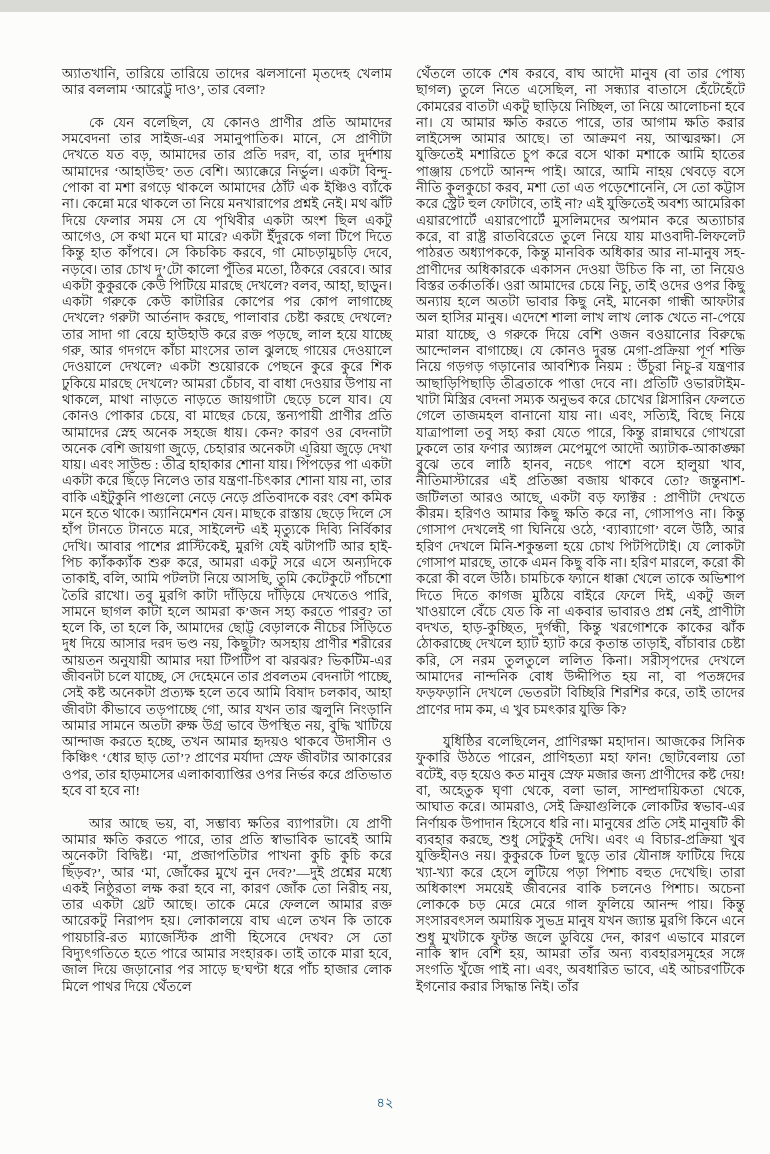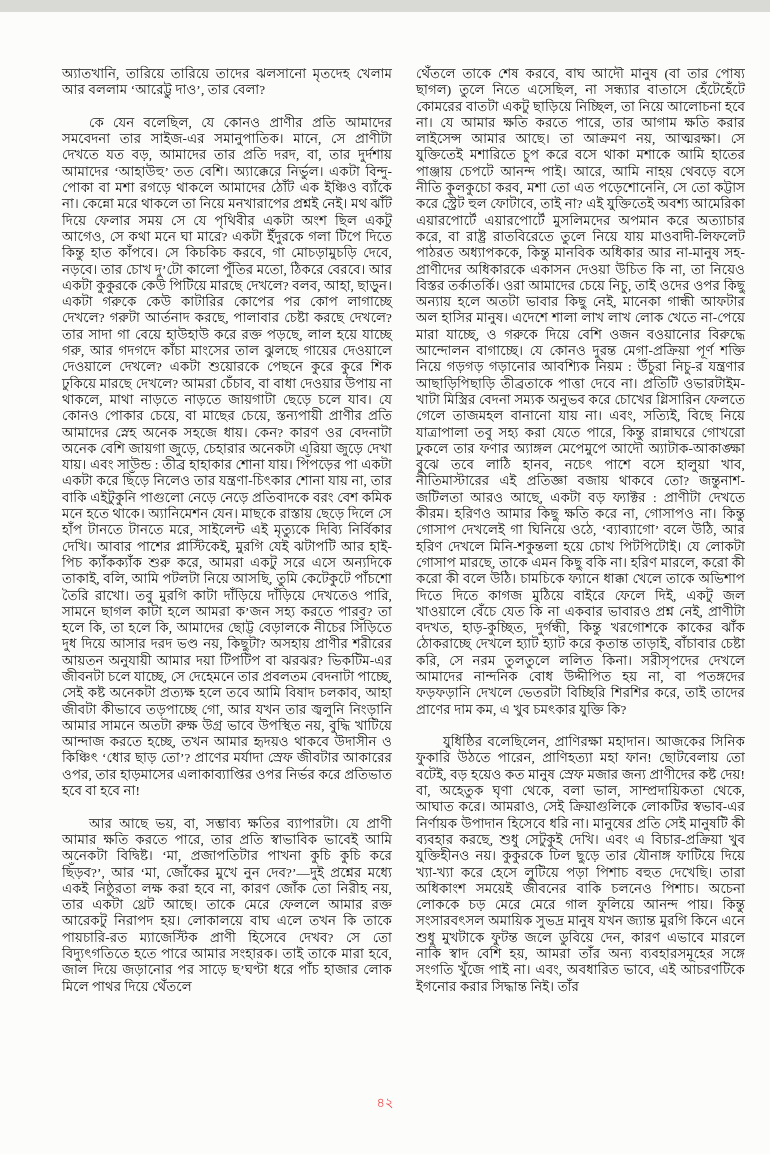--- a/index.html
+++ b/index.html
@@ -34,21 +34,21 @@
   }
   .column p.indent { text-indent: 27px; }
   .column p:last-child { margin-bottom: 0; }
   .page-number {
     position: absolute;
     top: 1081px;
     left: 0;
     width: 100%;
     text-align: center;
     font-size: 13px;
-    color: #ef4444;
+    color: #0c4a6e;
   }
 </style>
 </head>
 <body>
 
 <div class="page">
 
   <div class="column column-left">
     <p>অ্যাতখানি, তারিয়ে তারিয়ে তাদের ঝলসানো মৃতদেহ খেলাম আর বললাম ‘আরেট্টু দাও’, তার বেলা?</p>
     <p class="indent">কে যেন বলেছিল, যে কোনও প্রাণীর প্রতি আমাদের সমবেদনা তার সাইজ-এর সমানুপাতিক। মানে, সে প্রাণীটা দেখতে যত বড়, আমাদের তার প্রতি দরদ, বা, তার দুর্দশায় আমাদের ‘আহাউহু’ তত বেশি। অ্যাক্কেরে নির্ভুল। একটা বিন্দু-পোকা বা মশা রগড়ে থাকলে আমাদের ঠোঁট এক ইঞ্চিও ব্যাঁকে না। কেন্নো মরে থাকলে তা নিয়ে মনখারাপের প্রশ্নই নেই। মথ ঝাঁট দিয়ে ফেলার সময় সে যে পৃথিবীর একটা অংশ ছিল একটু আগেও, সে কথা মনে ঘা মারে? একটা ইঁদুরকে গলা টিপে দিতে কিন্তু হাত কাঁপবে। সে কিচকিচ করবে, গা মোচড়ামুচড়ি দেবে, নড়বে। তার চোখ দু’টো কালো পুঁতির মতো, ঠিকরে বেরবে। আর একটা কুকুরকে কেউ পিটিয়ে মারছে দেখলে? বলব, আহা, ছাড়ুন। একটা গরুকে কেউ কাটারির কোপের পর কোপ লাগাচ্ছে দেখলে? গরুটা আর্তনাদ করছে, পালাবার চেষ্টা করছে দেখলে? তার সাদা গা বেয়ে হাউহাউ করে রক্ত পড়ছে, লাল হয়ে যাচ্ছে গরু, আর গদগদে কাঁচা মাংসের তাল ঝুলছে গায়ের দেওয়ালে দেওয়ালে দেখলে? একটা শুয়োরকে পেছনে কুরে কুরে শিক ঢুকিয়ে মারছে দেখলে? আমরা চেঁচাব, বা বাধা দেওয়ার উপায় না থাকলে, মাথা নাড়তে নাড়তে জায়গাটা ছেড়ে চলে যাব। যে কোনও পোকার চেয়ে, বা মাছের চেয়ে, স্তন্যপায়ী প্রাণীর প্রতি আমাদের স্নেহ অনেক সহজে ধায়। কেন? কারণ ওর বেদনাটা অনেক বেশি জায়গা জুড়ে, চেহারার অনেকটা এরিয়া জুড়ে দেখা যায়। এবং সাউন্ড : তীব্র হাহাকার শোনা যায়। পিঁপড়ের পা একটা একটা করে ছিঁড়ে নিলেও তার যন্ত্রণা-চিৎকার শোনা যায় না, তার বাকি এইটুকুনি পাগুলো নেড়ে নেড়ে প্রতিবাদকে বরং বেশ কমিক মনে হতে থাকে। অ্যানিমেশন যেন। মাছকে রাস্তায় ছেড়ে দিলে সে হাঁপ টানতে টানতে মরে, সাইলেন্ট এই মৃত্যুকে দিব্যি নির্বিকার দেখি। আবার পাশের প্লাস্টিকেই, মুরগি যেই ঝটাপটি আর হাই-পিচ ক্যাঁকক্যাঁক শুরু করে, আমরা একটু সরে এসে অন্যদিকে তাকাই, বলি, আমি পটলটা নিয়ে আসছি, তুমি কেটেকুটে পাঁচশো তৈরি রাখো। তবু মুরগি কাটা দাঁড়িয়ে দাঁড়িয়ে দেখতেও পারি, সামনে ছাগল কাটা হলে আমরা ক’জন সহ্য করতে পারব? তা হলে কি, তা হলে কি, আমাদের ছোট্ট বেড়ালকে নীচের সিঁড়িতে দুধ দিয়ে আসার দরদ ভণ্ড নয়, কিছুটা? অসহায় প্রাণীর শরীরের আয়তন অনুযায়ী আমার দয়া টিপটিপ বা ঝরঝর? ভিকটিম-এর জীবনটা চলে যাচ্ছে, সে দেহেমনে তার প্রবলতম বেদনাটা পাচ্ছে, সেই কষ্ট অনেকটা প্রত্যক্ষ হলে তবে আমি বিষাদ চলকাব, আহা জীবটা কীভাবে তড়পাচ্ছে গো, আর যখন তার জ্বলুনি নিংড়ানি আমার সামনে অতটা রুক্ষ উগ্র ভাবে উপস্থিত নয়, বুদ্ধি খাটিয়ে আন্দাজ করতে হচ্ছে, তখন আমার হৃদয়ও থাকবে উদাসীন ও কিঞ্চিৎ ‘ধোর ছাড় তো’? প্রাণের মর্যাদা স্রেফ জীবটার আকারের ওপর, তার হাড়মাসের এলাকাব্যাপ্তির ওপর নির্ভর করে প্রতিভাত হবে বা হবে না!</p>

